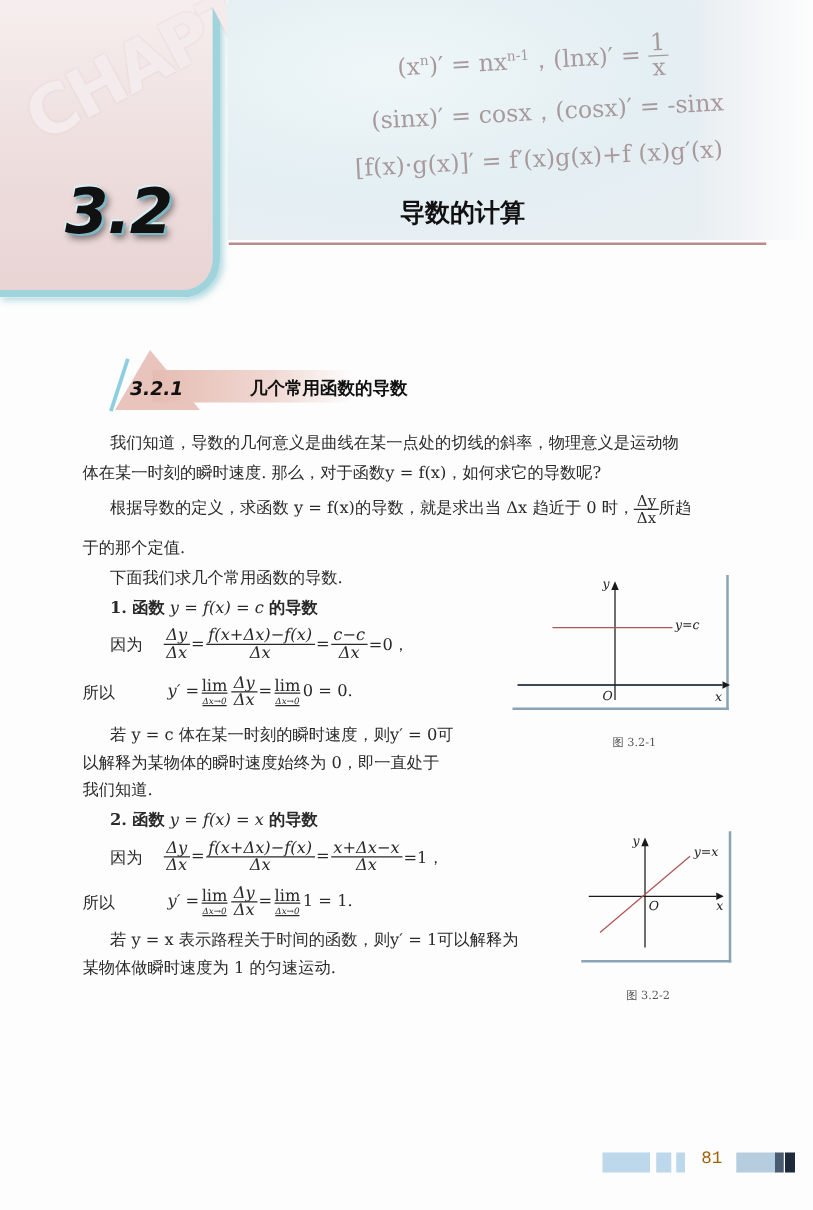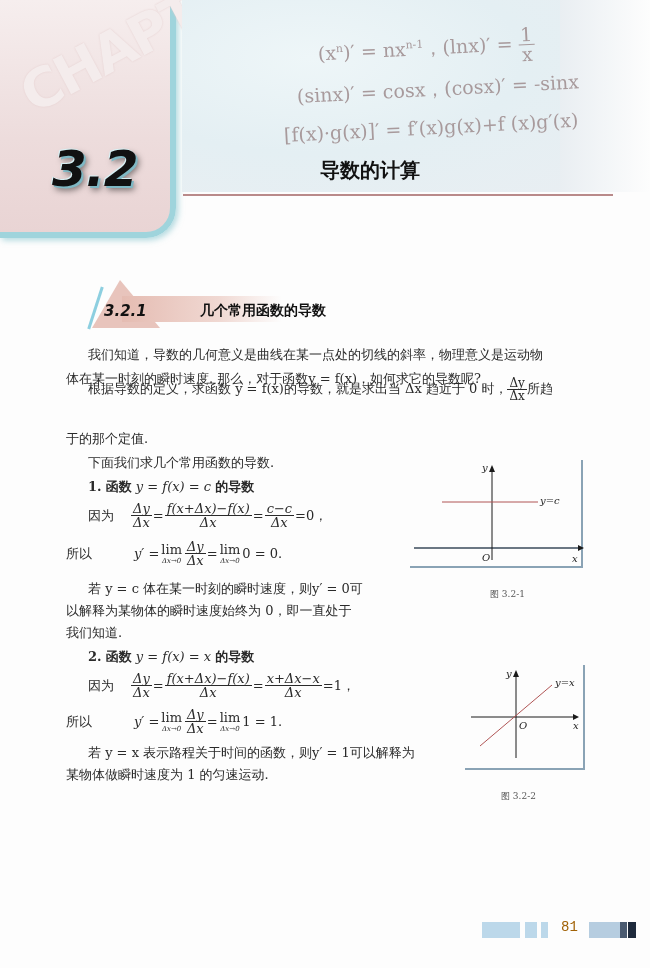--- a/index.html
+++ b/index.html
@@ -73,21 +73,21 @@
     position: absolute; left: 108px; top: 22px;
     font-family: "DejaVu Sans", sans-serif; font-weight: bold; font-size: 14px; color: #111;
   }
 
   
   .para { position: absolute; font-size: 13px; line-height: 26px; color: #2a2a2a; white-space: nowrap; }
   .para i, .math i { }
   .bold { font-weight: bold; }
   .eq { position: absolute; font-size: 13px; white-space: nowrap; display: flex; align-items: center; }
   .eq .frac { font-size: 13px; margin: 0 1px; }
-  .lim { display: inline-flex; flex-direction: column; align-items: center; line-height: 1; margin: 0 2px; vertical-align: middle; }
+  .lim { display: inline-flex; flex-direction: column; align-items: center; line-height: 1; margin: 0 2px; vertical-align: middle; text-decoration: underline; }
   .lim .sub { font-size: 7px; margin-top: 2px; }
 
   
   .fig { position: absolute; }
   .fig-box {
     position: absolute; border-right: 2px solid #8aa3b5; border-bottom: 2px solid #8aa3b5;
   }
   .fig-caption { position: absolute; font-size: 9px; color: #555; }
   .fig-label { position: absolute; font-size: 10px; font-style: italic; color: #222; }
 
@@ -117,21 +117,21 @@
   <div class="sub-tri"></div>
   <div class="sub-tri-edge"></div>
   <div class="sub-bar"></div>
   <div class="sub-num">3.2.1</div>
   <div class="sub-title">几个常用函数的导数</div>
 </div>
 
 <div class="para" style="left:88px; top:342px;">我们知道，导数的几何意义是曲线在某一点处的切线的斜率，物理意义是运动物</div>
 <div class="para" style="left:66px; top:366px;">体在某一时刻的瞬时速度. 那么，对于函数y = f(x)，如何求它的导数呢?</div>
 
-<div class="para" style="left:88px; top:376px; display:flex; align-items:center;">
+<div class="para" style="left:88px; top:394px; display:flex; align-items:center;">
   <span>根据导数的定义，求函数 y = f(x)的导数，就是求出当 Δx 趋近于 0 时，</span>
   <span class="frac" style="font-size:12px;">
       <span class="num">Δy</span>
       <span class="den">Δx</span>
     </span>
   <span>所趋</span>
 </div>
 <div class="para" style="left:66px; top:426px;">于的那个定值.</div>
 <div class="para" style="left:88px; top:450px;">下面我们求几个常用函数的导数.</div>
 

